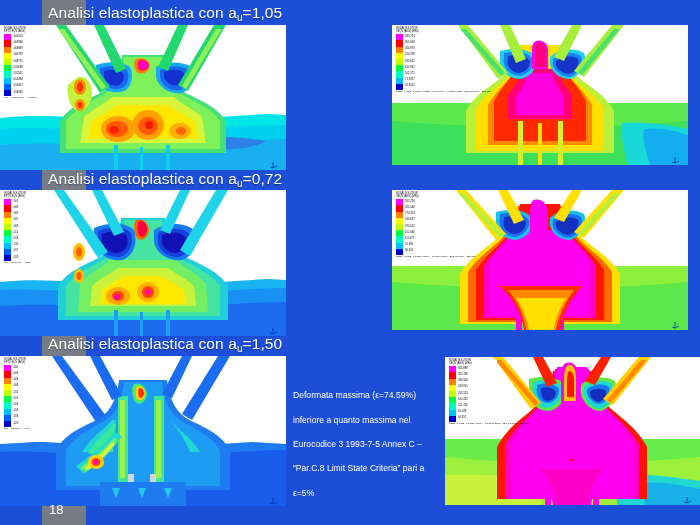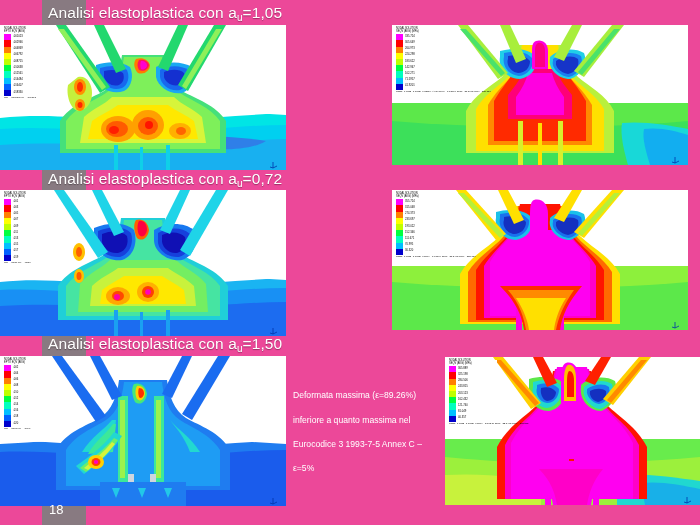--- a/index.html
+++ b/index.html
@@ -2,21 +2,21 @@
 <html><head>
 <meta charset="utf-8">
 <style>
   html,body{margin:0;padding:0;}
   body{
     width:700px;height:525px;overflow:hidden;
     background:#2b4a8b;
     font-family:"Liberation Sans", sans-serif;
     position:relative;
   }
-  .slide{position:absolute;inset:0;background:#ec4899;}
+  .slide{position:absolute;inset:0;background:#1d4ed8;}
 
   
   .grey-band{
     position:absolute;left:42px;top:0;width:44px;height:525px;
     background:#7f7f7f;opacity:.92;
   }
 
   
   .title{
     position:absolute;left:48px;
@@ -565,23 +565,24 @@
         </div>
       <div class="lg-row">
           <span class="sw" style="background:#0000cc"></span>
           <span class="lv">.020</span>
         </div>
     </div>
     <div class="lg-foot">MN = .0011   MX = .0196</div>
   </div>
 
   <div class="textblock" style="left:293px;top:377px;width:150px;">
-    <div>Deformata  massima (ε=89.26%)</div>
+    <div>Deformata  massima (ε=74.59%)</div>
     <div>inferiore  a quanto massima nel</div>
     <div>Eurocodice 3 1993-7-5  Annex C –</div>
+    <div>“Par.C.8 Limit State Criteria”  pari a</div>
     <div>ε=5%</div>
   </div>
 
   <div class="plot" style="left:445px;top:357px;width:255px;height:148px;">
     <div class="canvas">
       <svg viewBox="0 0 255 148" preserveAspectRatio="none" width="255" height="148">
         <rect x="0" y="0" width="255" height="148" fill="#ffffff"></rect>
         <rect x="0" y="82" width="255" height="66" fill="#9cf03c"></rect>
         <path d="M0,82 L255,82 L255,100 C210,104 160,106 120,106 C80,106 40,104 0,100 Z" fill="#68ec4c"></path>
         <path d="M0,118 C40,116 70,120 96,124 L96,148 L0,148 Z" fill="#c8f23c"></path>

